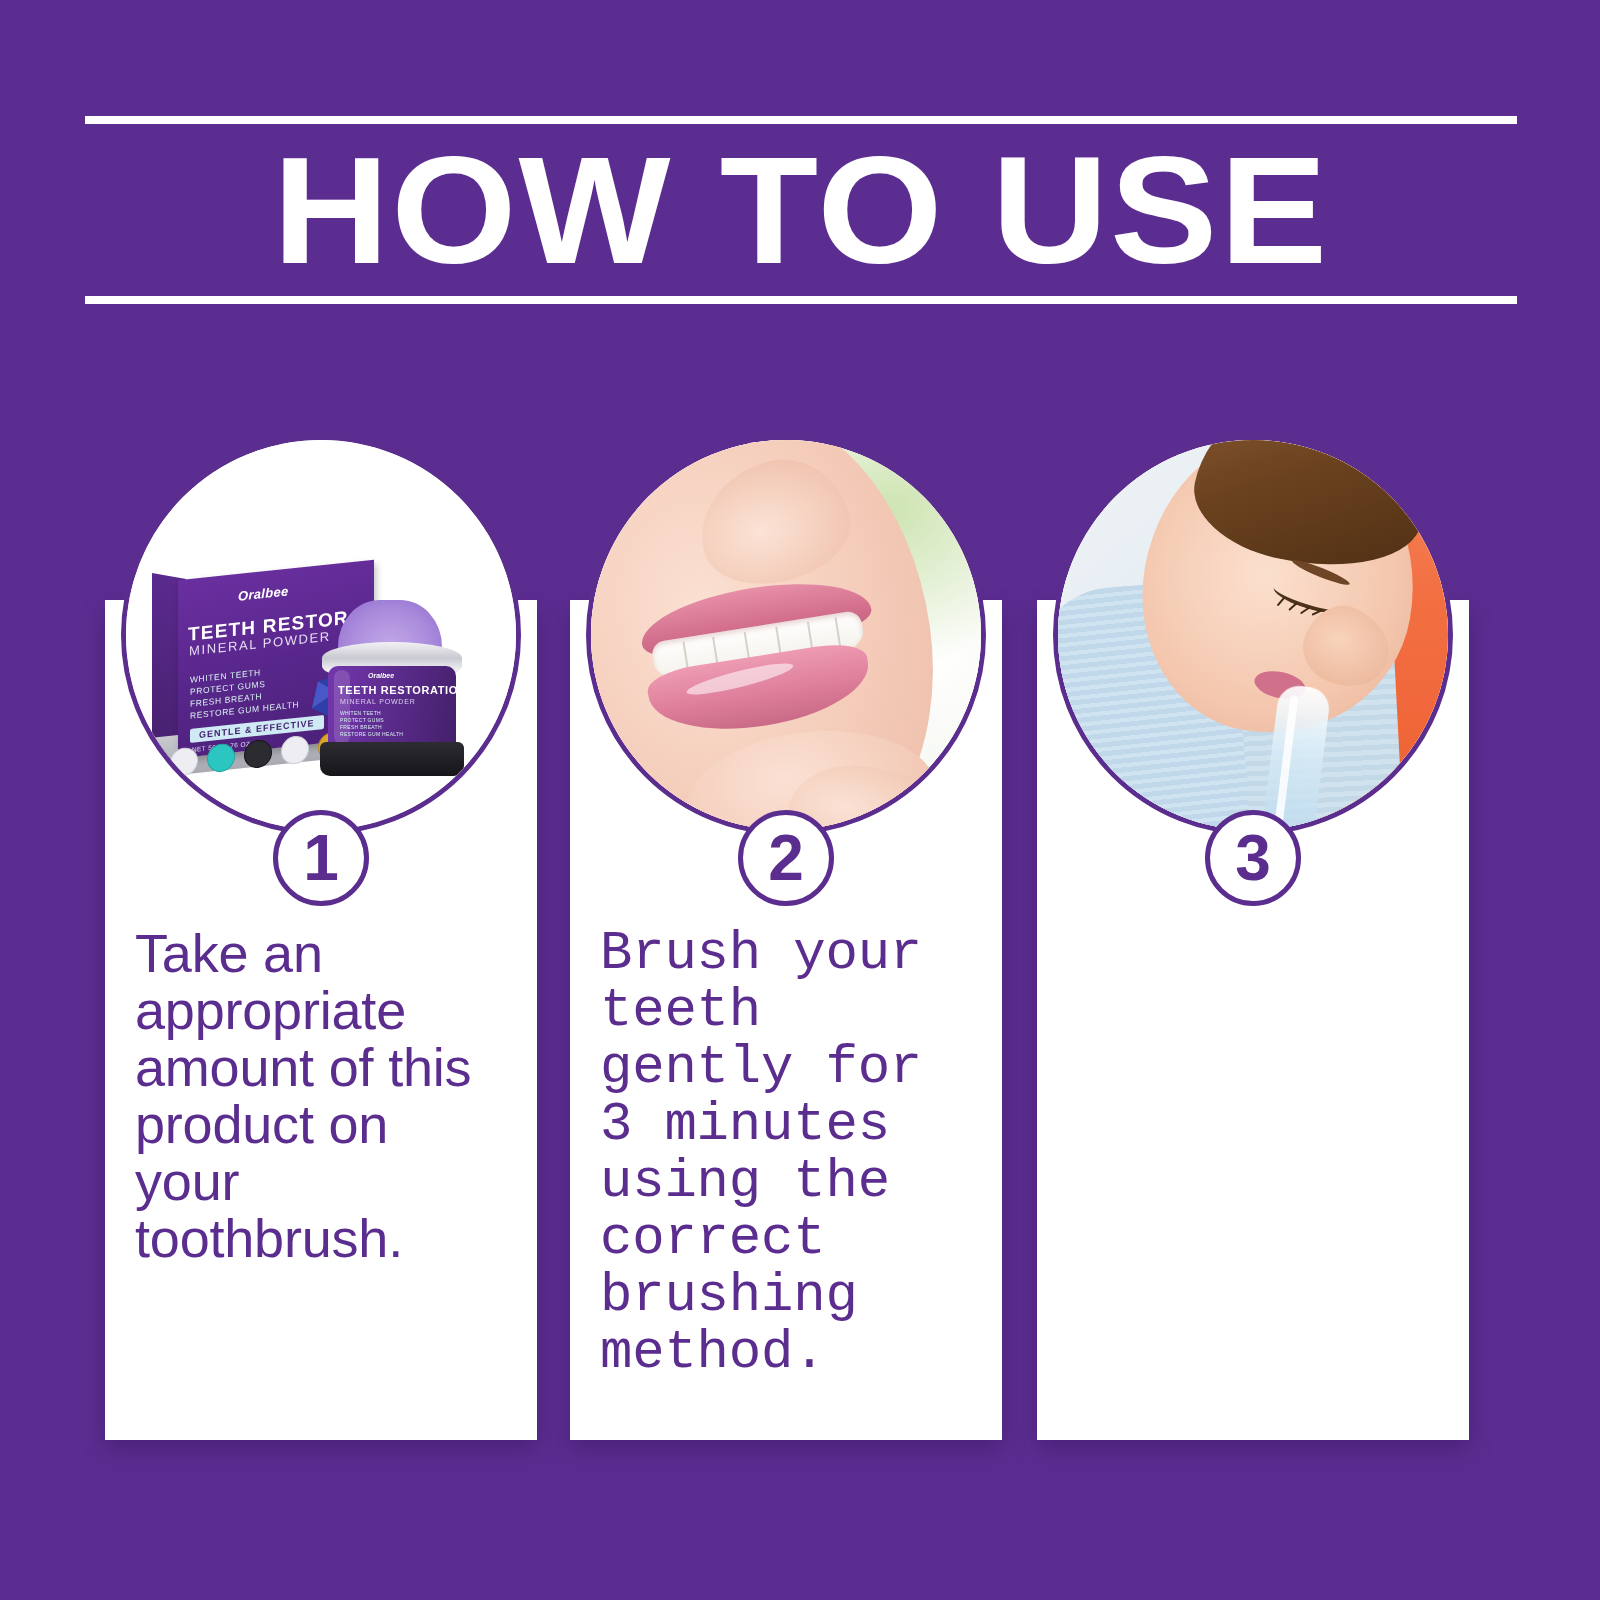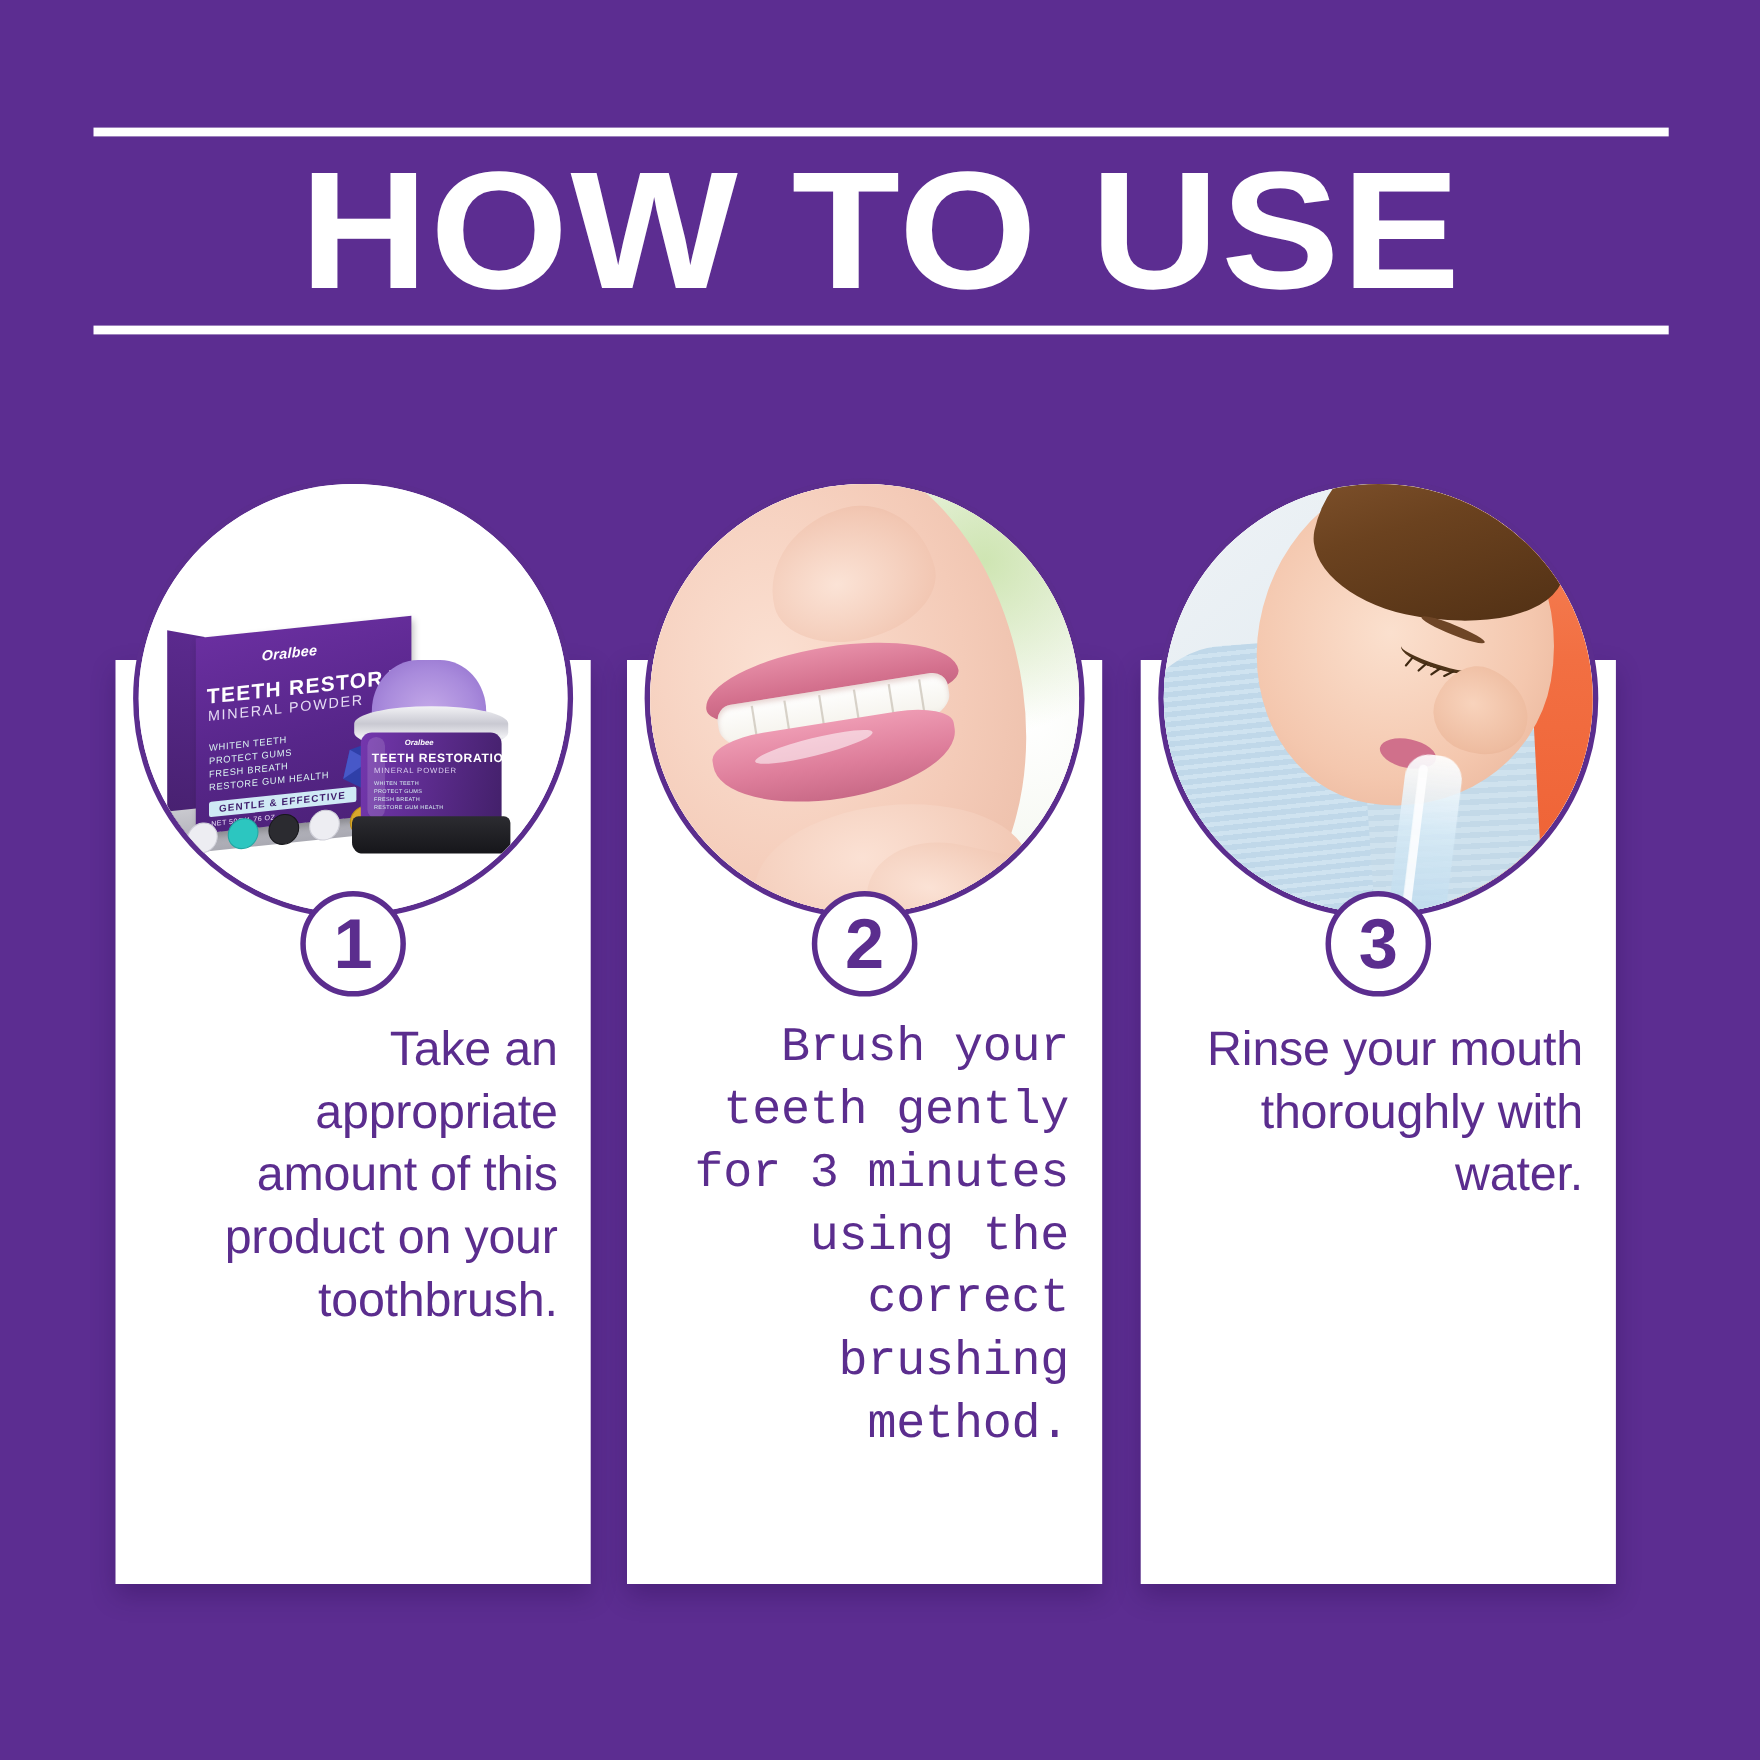--- a/index.html
+++ b/index.html
@@ -404,23 +404,23 @@
   }
   #badge-1 { left: 273px; }
   #badge-2 { left: 738px; }
   #badge-3 { left: 1205px; }
 
   
   .caption {
     position: absolute;
     top: 925px;
     width: 372px;
-    text-align: right;
+    text-align: left;
     color: #5B2D8E;
-    font-size: 44px;
+    font-size: 54px;
     line-height: 57px;
     font-weight: 300;
     letter-spacing: -0.2px;
   }
   #caption-1 { left: 135px; }
   #caption-2 { left: 600px; font-family: Liberation Mono, monospace; }
   #caption-3 { left: 1067px; }
 </style>
 </head>
 <body>
@@ -533,15 +533,14 @@
       <div class="water3"></div>
     </div>
   </div>
 
   <div class="badge" id="badge-1">1</div>
   <div class="badge" id="badge-2">2</div>
   <div class="badge" id="badge-3">3</div>
 
   <div class="caption" id="caption-1">Take an appropriate amount of this product on your toothbrush.</div>
   <div class="caption" id="caption-2">Brush your teeth gently for 3 minutes using the correct brushing method.</div>
-  <div class="caption" id="caption-3">Rinse your mouth thoroughly with water.</div>
 
 </div>
 
 </body></html>

